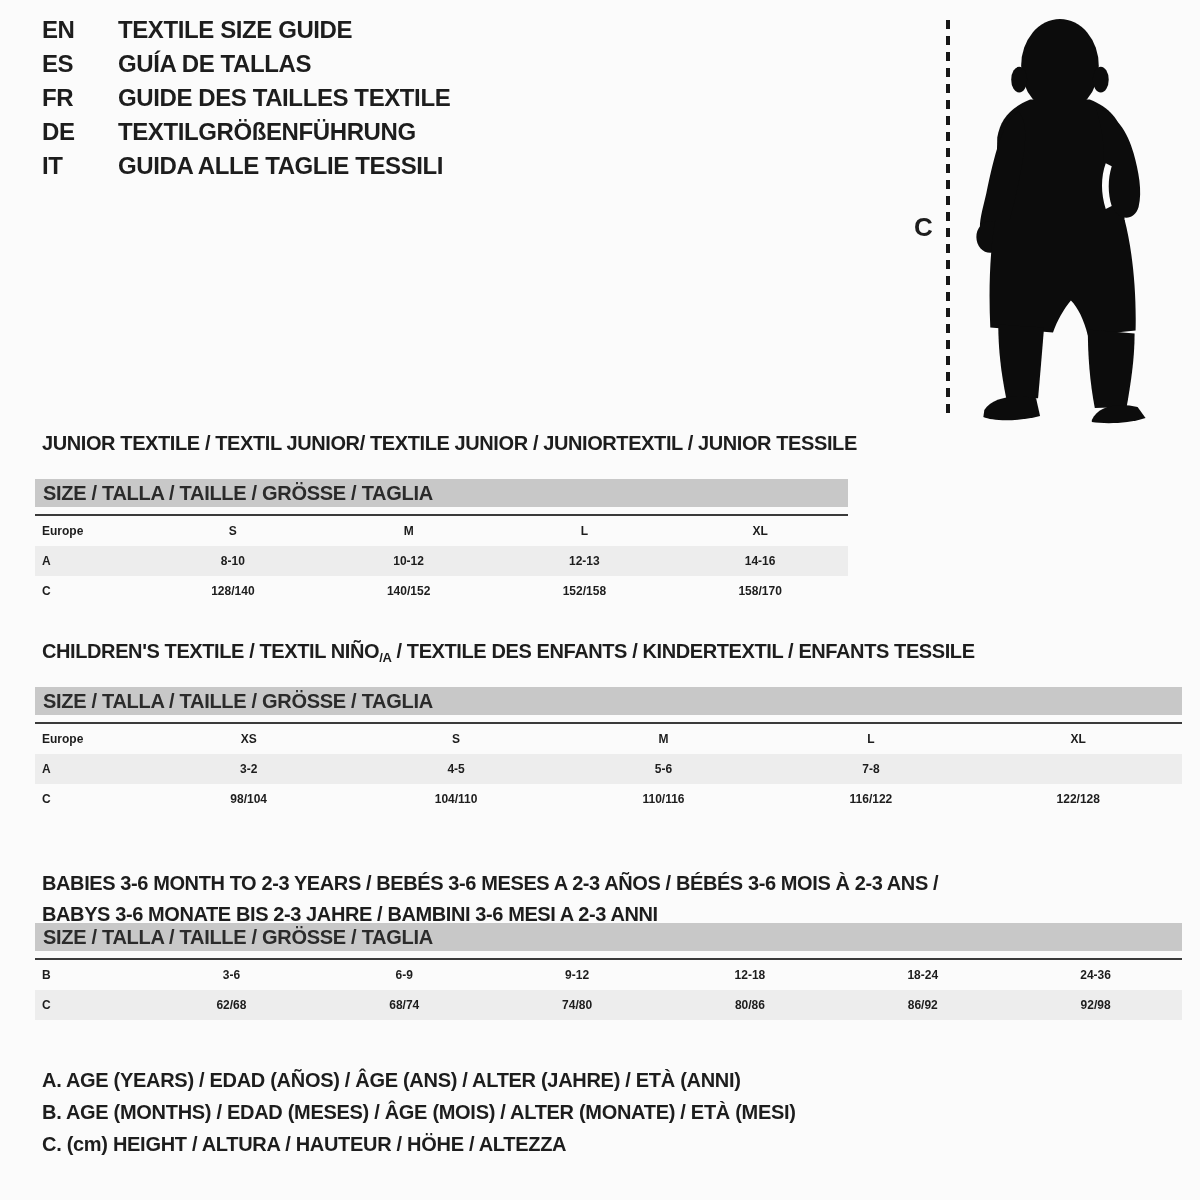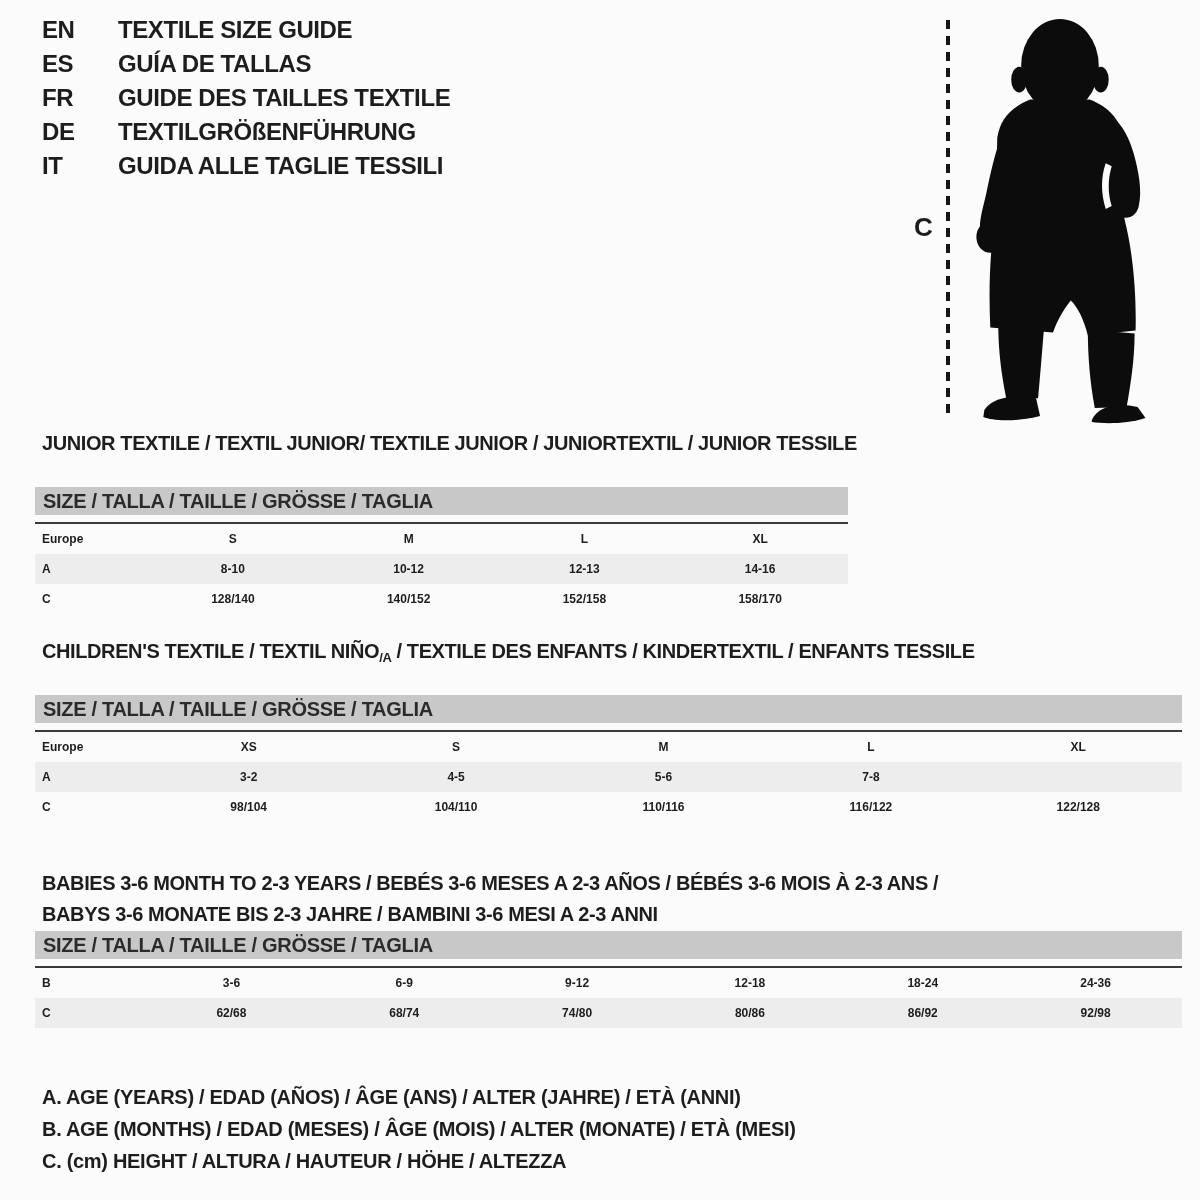--- a/index.html
+++ b/index.html
@@ -24,32 +24,32 @@
   .title-junior   { top:432px; }
   .title-children { top:640px; }
   .title-babies   { top:868px; line-height:31px; }
 
   
   .stable { position:absolute; left:35px; }
   .t-junior   { top:479px; width:813px; }
   .t-children { top:687px; width:1147px; }
   .t-babies   { top:923px; width:1147px; }
   .size-bar { height:28px; line-height:28px; background:#c8c8c8; color:#2b2b2b;
-              font-size:20px; font-weight:bold; letter-spacing:-0.3px; padding-left:8px;margin-top:8px; }
+              font-size:20px; font-weight:bold; letter-spacing:-0.3px; padding-left:8px; }
   .tbody { margin-top:7px; border-top:2px solid #3a3a3a; }
   .trow { display:grid; height:30px; line-height:30px; font-size:12px; font-weight:bold; }
   .cols4 { grid-template-columns:110px repeat(4,1fr); }
   .cols5 { grid-template-columns:110px repeat(5,1fr); }
   .cols6 { grid-template-columns:110px repeat(6,1fr); }
   .shaded { background:#ededed; }
   .tlabel { padding-left:7px; text-align:left; }
   .tcell { text-align:center; }
 
   
-  .legend { position:absolute; left:42px; top:1064px;margin-top:17px; }
+  .legend { position:absolute; left:42px; top:1064px; }
   .legend-line { height:32px; line-height:32px; font-size:20px; font-weight:bold; letter-spacing:-0.3px; white-space:nowrap; }
 </style>
 </head>
 <body>
 
 <div class="page">
 
   <div class="langs">
     <div class="lang-row">
       <span>EN</span>

